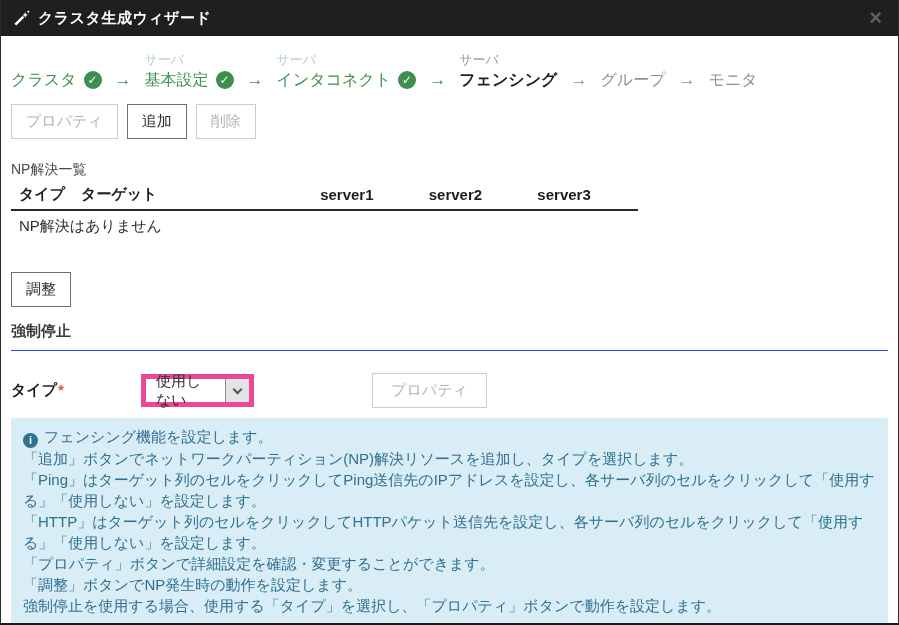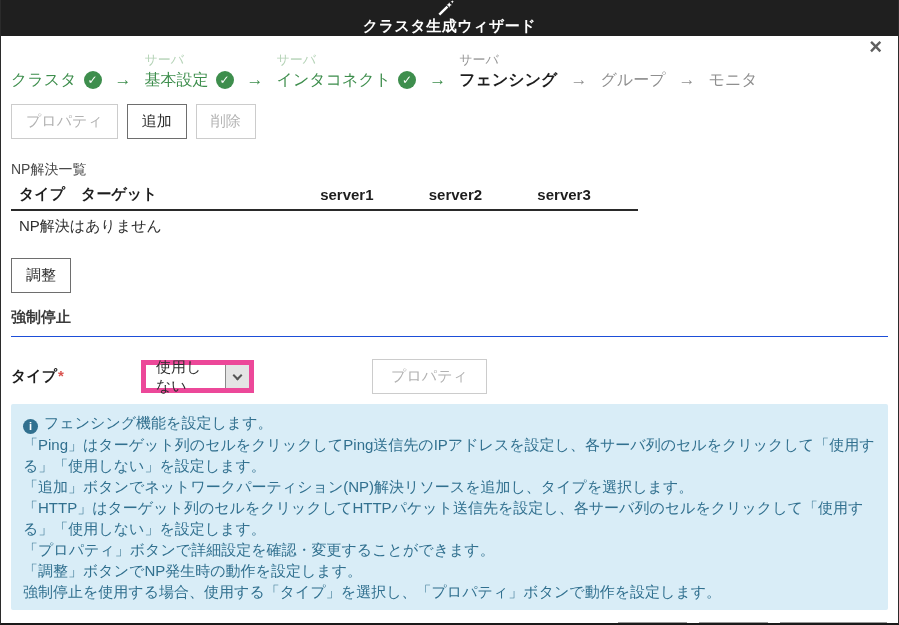--- a/index.html
+++ b/index.html
@@ -8,21 +8,21 @@
     font-family: "Liberation Sans", "DejaVu Sans", sans-serif;
     background: #fff;
     border-left: 1px solid #2b2b2b;
     border-right: 1px solid #2b2b2b;
     border-bottom: 2px solid #1a1a1a;
     color: #333;
   }
   
   .titlebar {
     height: 36px; background: #1f1f1f; color: #fff;
-    display: flex; align-items: center; padding: 0 12px; flex-direction: column;
+    display: flex; align-items: center; padding: 0 12px;
   }
   .titlebar .wand { display: inline-flex; margin-right: 8px; }
   .titlebar .title { font-size: 15px; font-weight: bold; letter-spacing: .5px; }
   .titlebar .close {
     margin-left: auto; color: #5f5f5f; font-size: 22px; font-weight: bold;
     line-height: 1; cursor: pointer; padding: 0 4px;
   }
   .content { padding: 0 10px; }
   
   .stepper { display: flex; align-items: flex-end; padding-top: 16px; }
@@ -51,21 +51,21 @@
   .btn.disabled { border-color: #ccc; color: #b2b2b2; }
   .toolbar { margin-top: 12px; display: flex; gap: 9px; }
   
   .np-caption { margin-top: 21px; font-size: 14px; color: #4a4a4a; line-height: 18px; }
   table.np { border-collapse: collapse; width: 627px; margin-top: 2px; }
   table.np th {
     text-align: left; font-size: 15px; color: #1d1d1d; font-weight: bold;
     padding: 5px 8px; border-bottom: 2px solid #2a2a2a; white-space: nowrap;
   }
   table.np td { font-size: 15px; color: #2e2e2e; padding: 6px 8px; }
-  .tune-row { margin-top: 16px; }
+  .tune-row { margin-top: 30px; }
   
   .section-title {
     margin-top: 14px; font-size: 15px; font-weight: bold; color: #3b3b3b;
     padding-bottom: 9px; border-bottom: 1px solid #1d4ed8; line-height: 20px;
   }
   .type-row { margin-top: 22px; display: flex; align-items: center; }
   .type-label { width: 130px; font-size: 15px; font-weight: bold; color: #1d1d1d; }
   .req { color: #d9534f; margin-left: 1px; }
   .select {
     width: 113px; height: 33px; border: 5px solid #ec4899; background: #fff;
@@ -195,22 +195,22 @@
         <span class="chev"></span>
       </span>
     </div>
     <button class="btn disabled prop-btn">プロパティ</button>
   </div>
 
   <div class="infobox">
     <div class="info-line">
       <span class="info-icon">i</span><span>フェンシング機能を設定します。</span>
     </div>
+    <div class="info-line">「追加」ボタンでネットワークパーティション(NP)解決リソースを追加し、タイプを選択します。</div>
     <div class="info-line">「Ping」はターゲット列のセルをクリックしてPing送信先のIPアドレスを設定し、各サーバ列のセルをクリックして「使用する」「使用しない」を設定します。</div>
-    <div class="info-line">「追加」ボタンでネットワークパーティション(NP)解決リソースを追加し、タイプを選択します。</div>
     <div class="info-line">「HTTP」はターゲット列のセルをクリックしてHTTPパケット送信先を設定し、各サーバ列のセルをクリックして「使用する」「使用しない」を設定します。</div>
     <div class="info-line">「プロパティ」ボタンで詳細設定を確認・変更することができます。</div>
     <div class="info-line">「調整」ボタンでNP発生時の動作を設定します。</div>
     <div class="info-line">強制停止を使用する場合、使用する「タイプ」を選択し、「プロパティ」ボタンで動作を設定します。</div>
   </div>
 
   <div class="footer">
     <button class="btn"><span class="tri left">◂</span><span>戻る</span></button>
     <button class="btn"><span>次へ</span><span class="tri right">▸</span></button>
     <button class="btn"><span>キャンセル</span></button>

